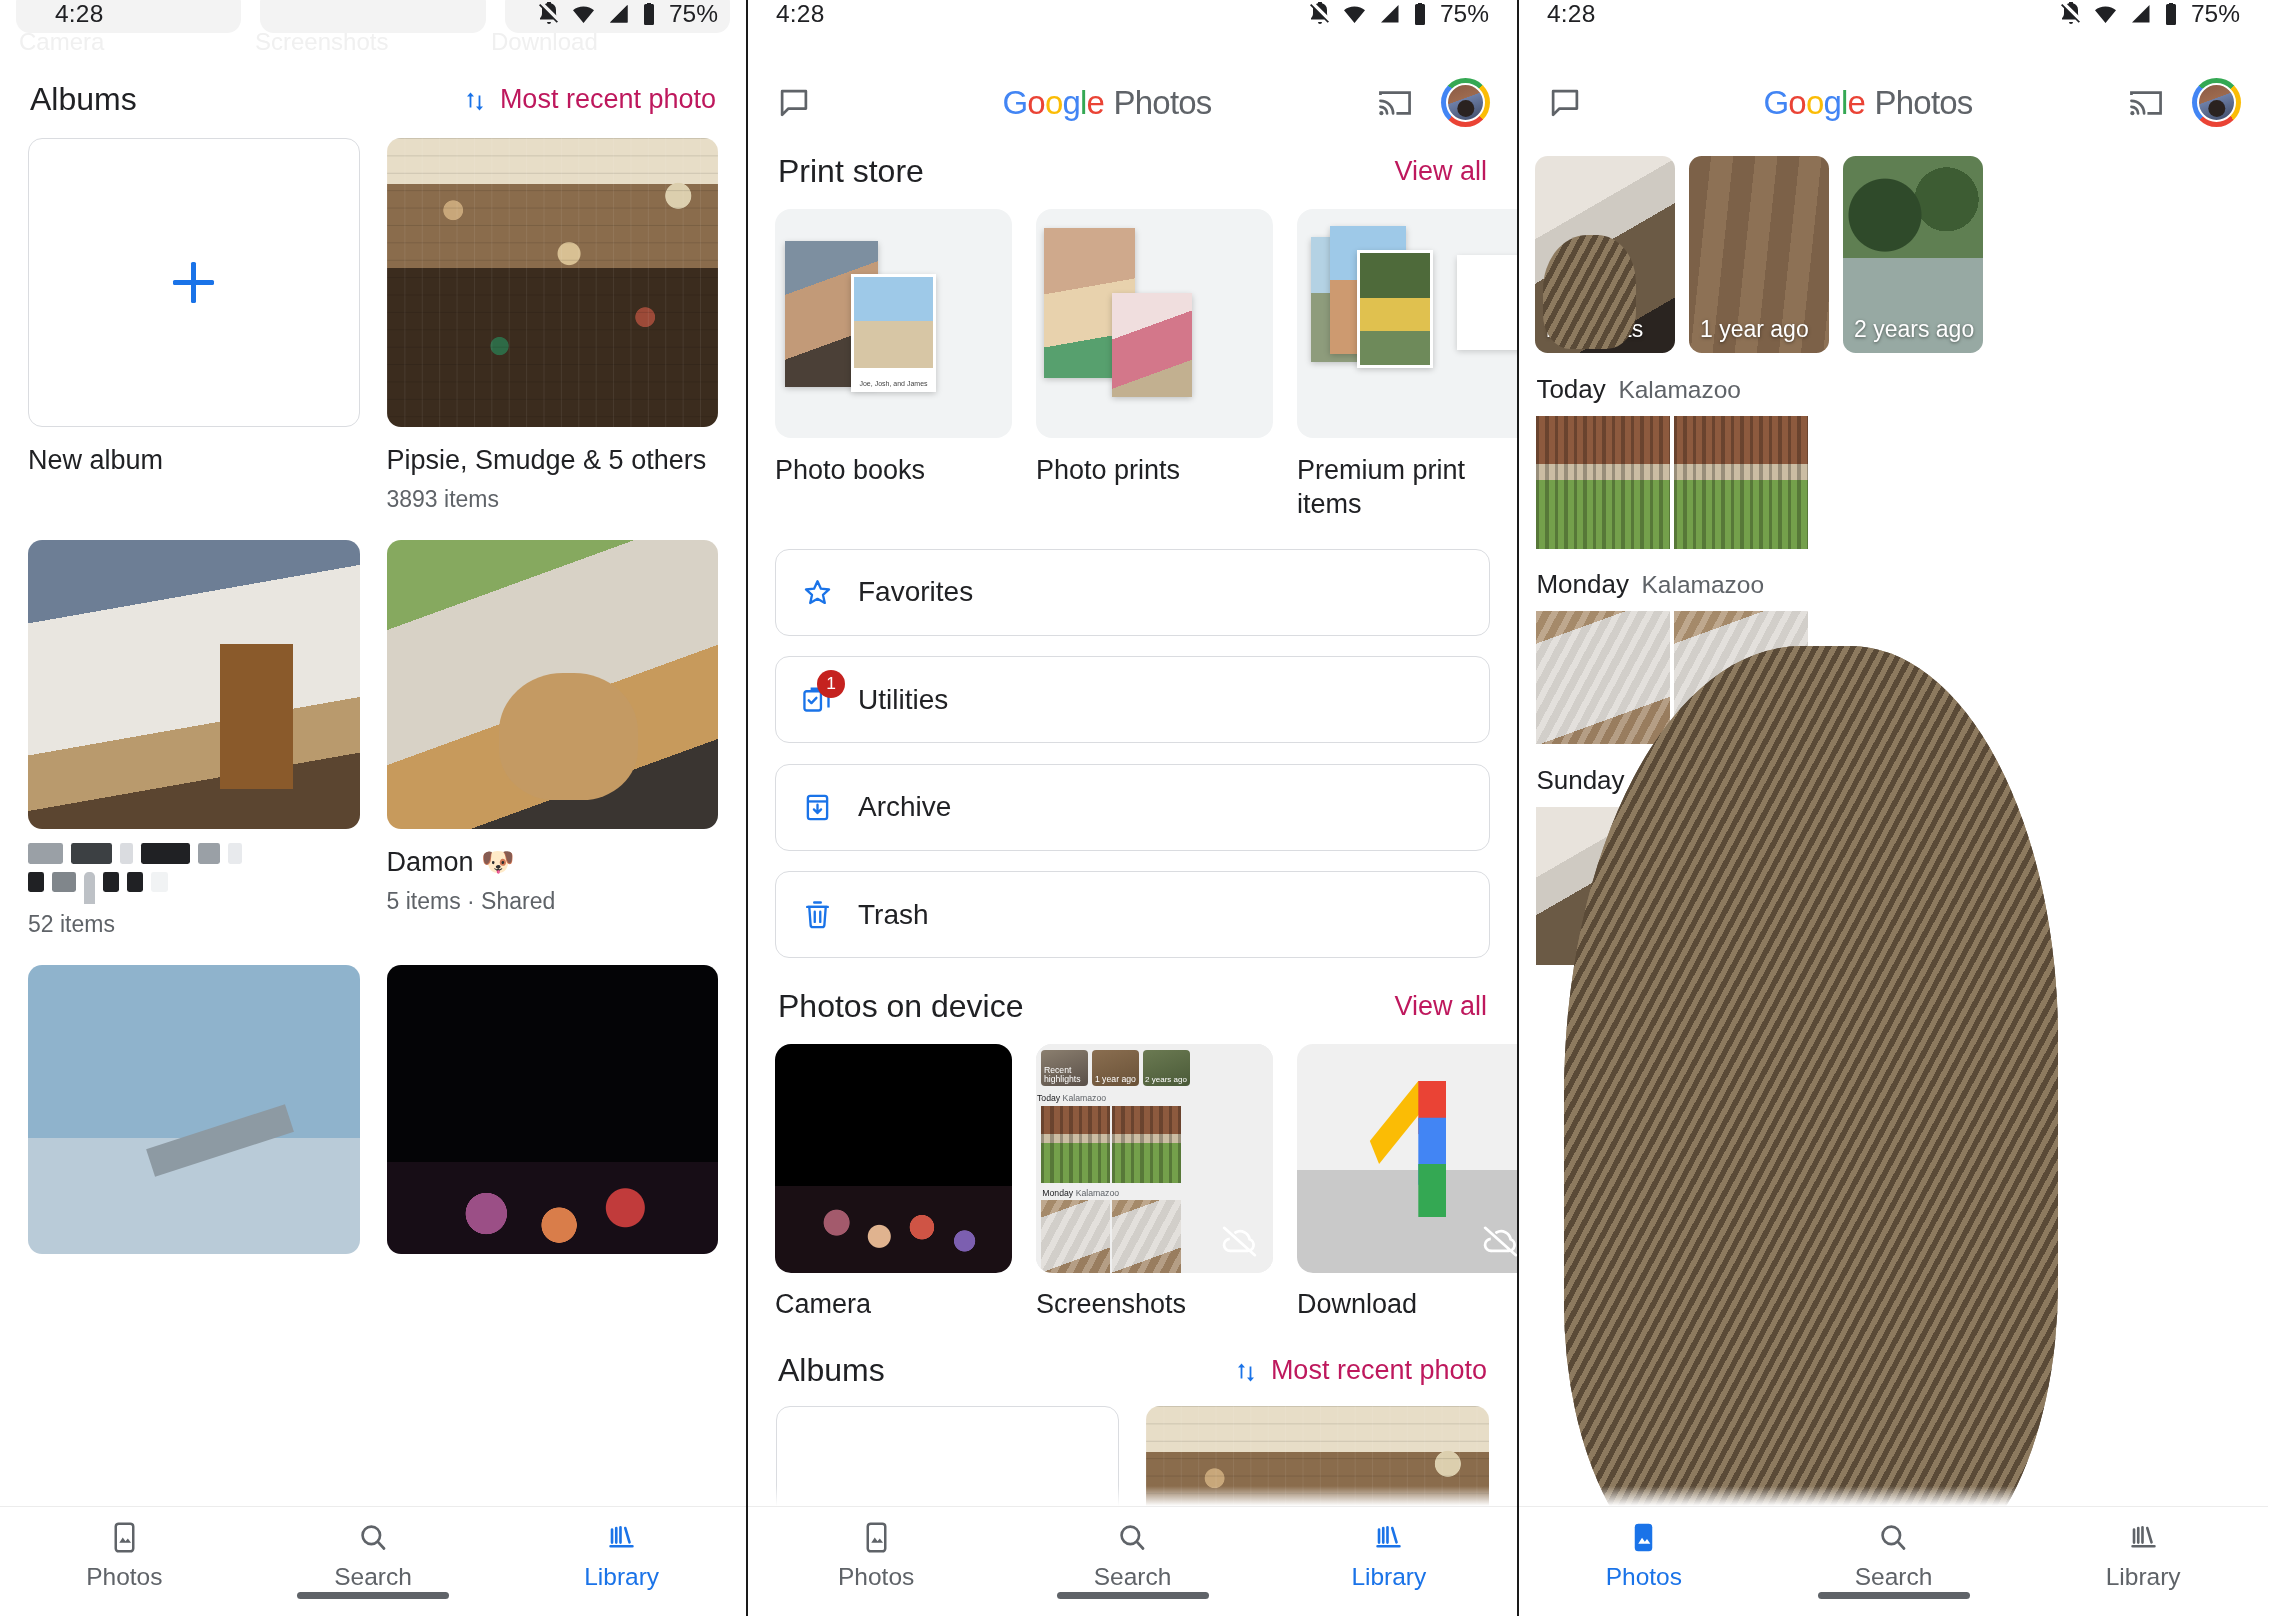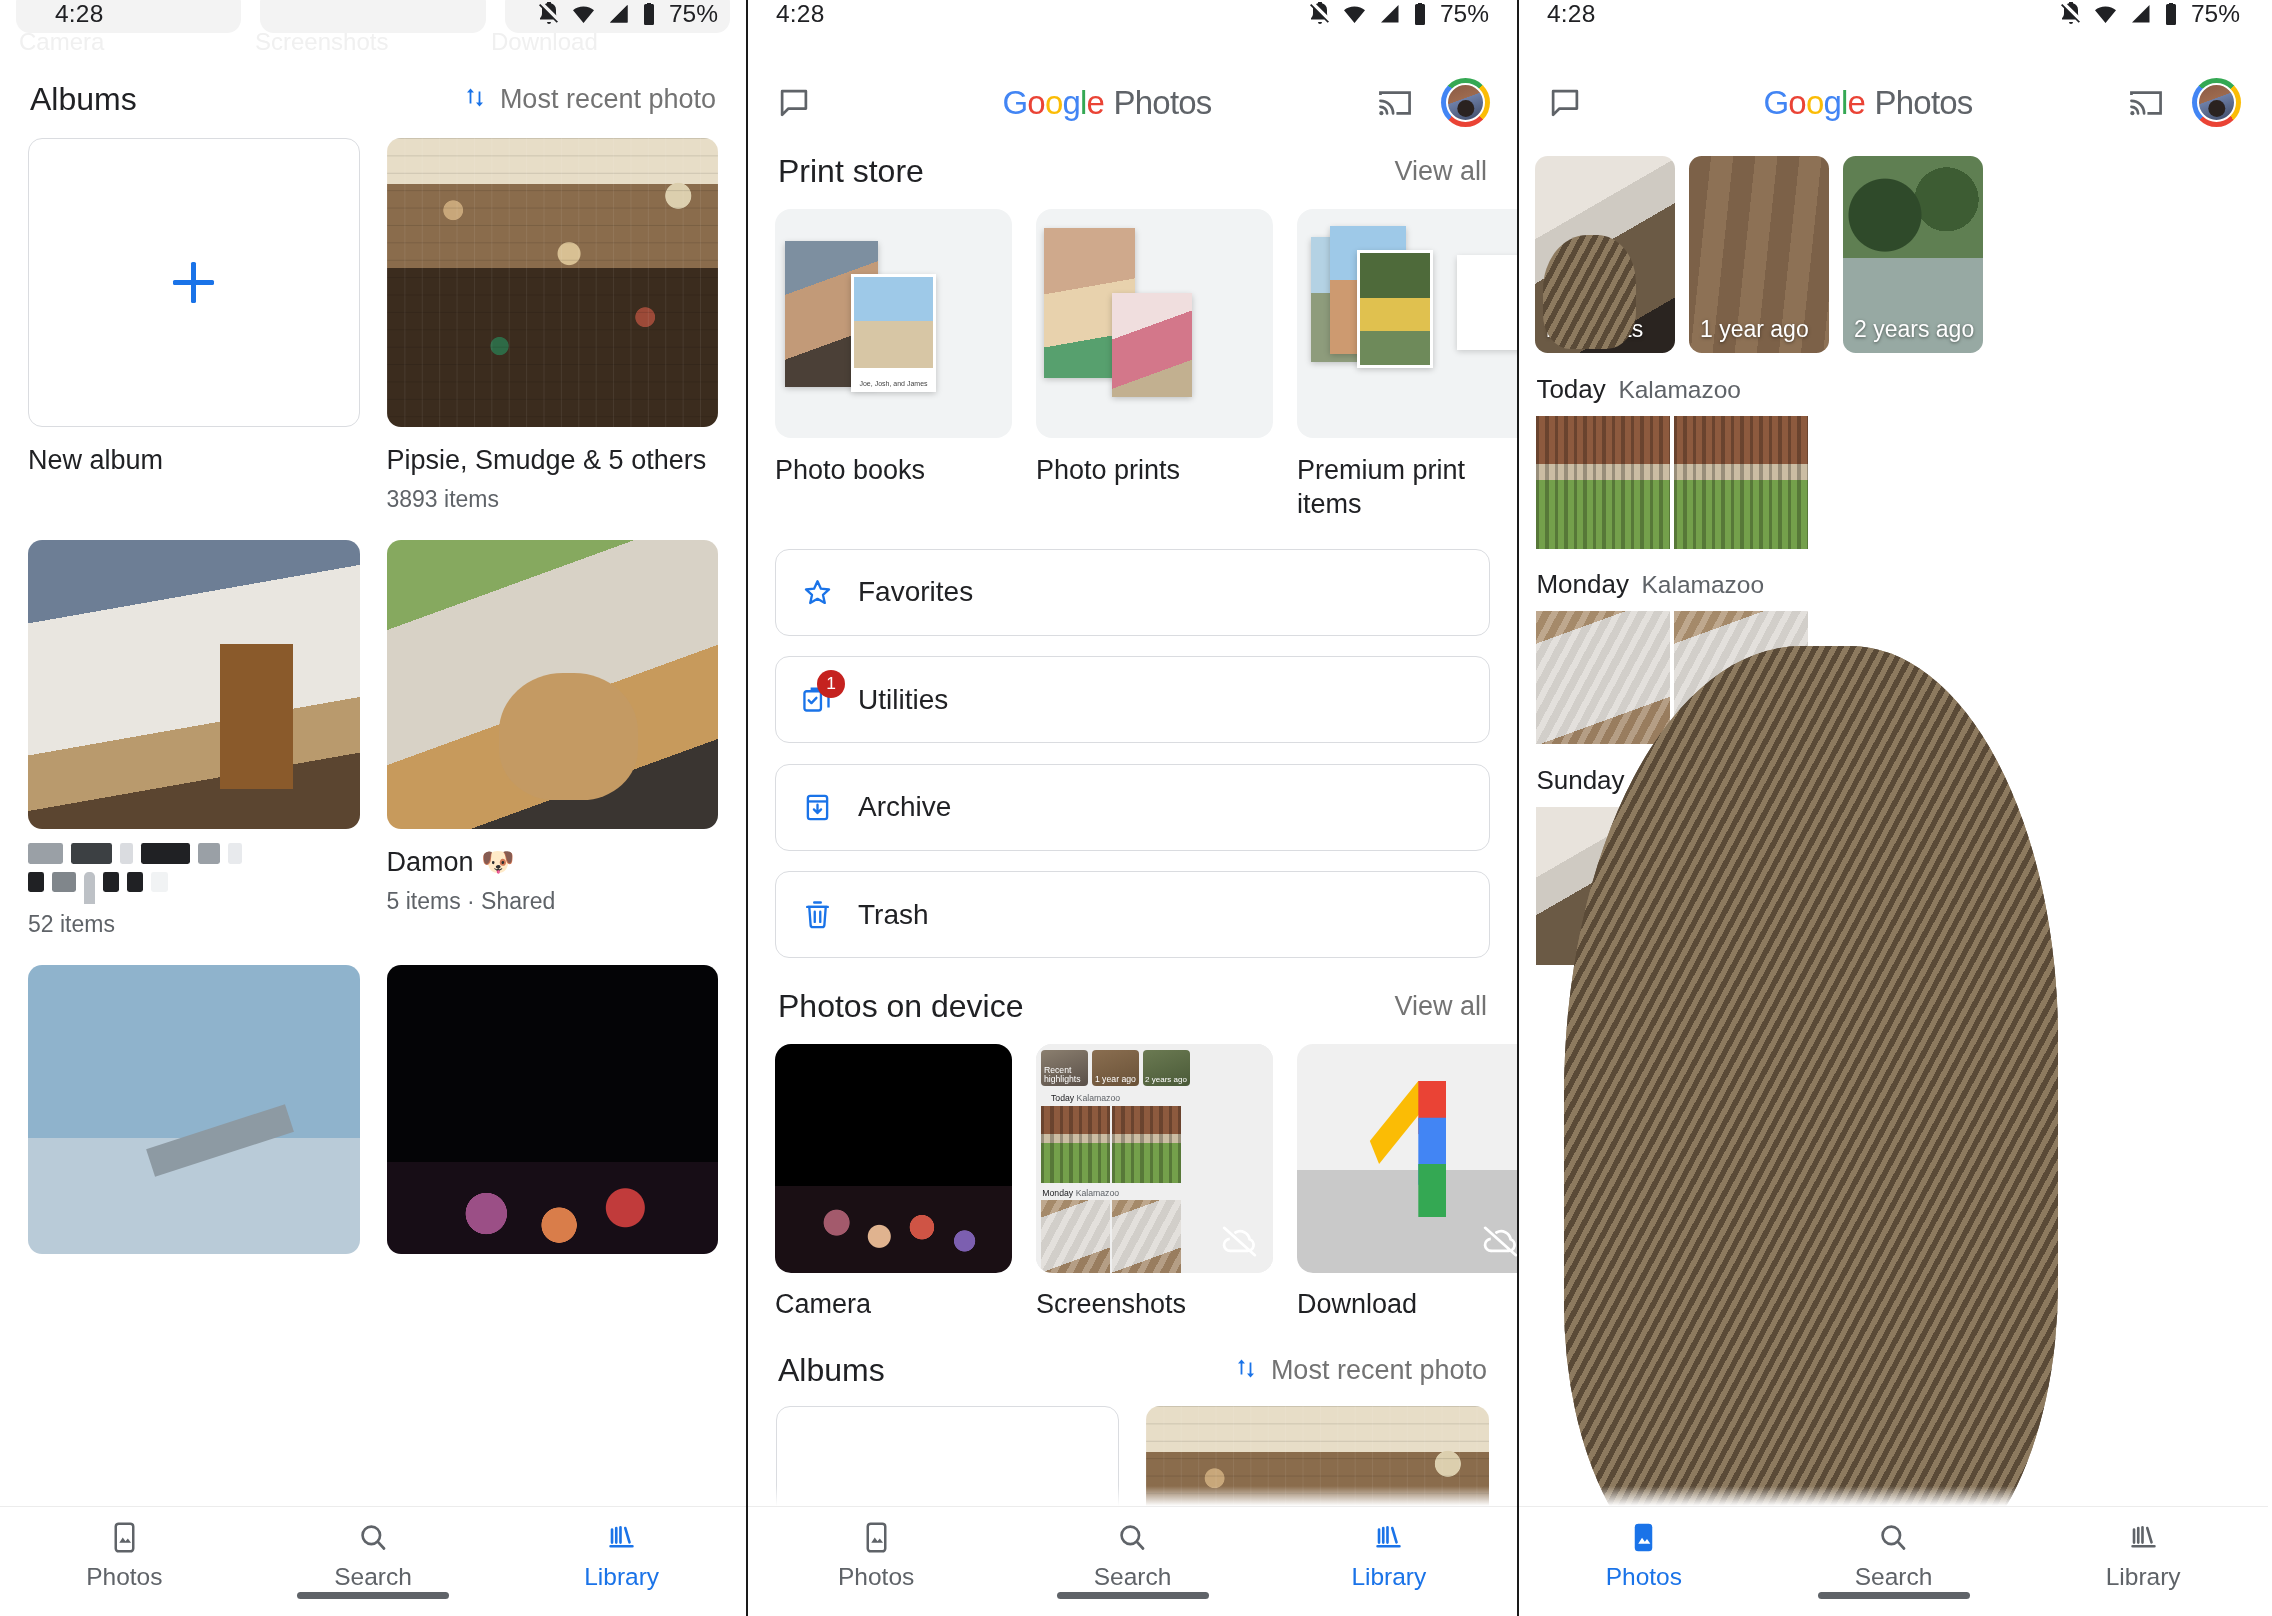--- a/index.html
+++ b/index.html
@@ -53,21 +53,21 @@
     border: 2.4px solid #fff; overflow: hidden; position: relative;
   }
   .avatar-inner::after {
     content:''; position:absolute; left:50%; top:42%; transform:translate(-50%,0);
     width: 17.4px; height: 17.4px; border-radius: 50%; background:#2a2220;
   }
 
   
   .sec-head { display: flex; align-items: center; justify-content: space-between; padding: 8px 30px 0; }
   .sec-title { font-size: 32px; color: #202124; }
-  .sec-action { font-size: 27px; color: #737373; display:flex; align-items:flex-start; gap: 12.6px; }
+  .sec-action { font-size: 27px; color: #be185d; display:flex; align-items:flex-end; gap: 12.6px; }
   .sec-action.plain { font-size: 27px; }
 
   
   .albums-grid { display: grid; grid-template-columns: 1fr 1fr; gap: 27px 27px; padding: 20.5px 28px 0; }
   .album-cell { }
   .album-thumb { width: 100%; height: 289px; border-radius: 14px; overflow: hidden; position: relative; }
   .newalbum-thumb {
     border: 1.6px solid #dadce0; display:flex; align-items:center; justify-content:center; background:#fff;
   }
   .plus { width: 41px; height: 41px; position: relative; }
@@ -433,21 +433,21 @@
             <div style="width:47px;height:36px;border-radius:4px;background:linear-gradient(160deg,#8b7f6f,#5a5049);position:relative">
               <div style="position:absolute;left:3.2px;bottom:2.4px;color:#fff;font-size:8.7px;line-height:1.05">Recent<br>highlights</div>
             </div>
             <div style="width:47px;height:36px;border-radius:4px;background:linear-gradient(160deg,#8a6e50,#6a5238);position:relative">
               <div style="position:absolute;left:3.2px;bottom:2.4px;color:#fff;font-size:8.7px">1 year ago</div>
             </div>
             <div style="width:47px;height:36px;border-radius:4px;background:linear-gradient(160deg,#6b7a52,#4a5a38);position:relative">
               <div style="position:absolute;left:2.4px;bottom:2.4px;color:#fff;font-size:8px">2 years ago</div>
             </div>
           </div>
-          <div style="position:absolute;left:15px;top:49px;font-size:8.7px;color:#202124">Today <span style="color:#5f6368">Kalamazoo</span></div>
+          <div style="position:absolute;left:1px;top:49px;font-size:8.7px;color:#202124">Today <span style="color:#5f6368">Kalamazoo</span></div>
           <div style="position:absolute;left:4.7px;top:62px;display:flex;gap:2.4px">
             <div class="ph-house" style="width:69px;height:77px"></div>
             <div class="ph-house" style="width:69px;height:77px"></div>
           </div>
           <div style="position:absolute;left:6.3px;top:144px;font-size:8.7px;color:#202124">Monday <span style="color:#5f6368">Kalamazoo</span></div>
           <div style="position:absolute;left:4.7px;top:156px;display:flex;gap:2.4px">
             <div class="ph-wrap" style="width:69px;height:73px"></div>
             <div class="ph-wrap" style="width:69px;height:73px"></div>
           </div>
           <svg class="cloudoff" width="41" height="41" viewBox="0 0 24 24">

